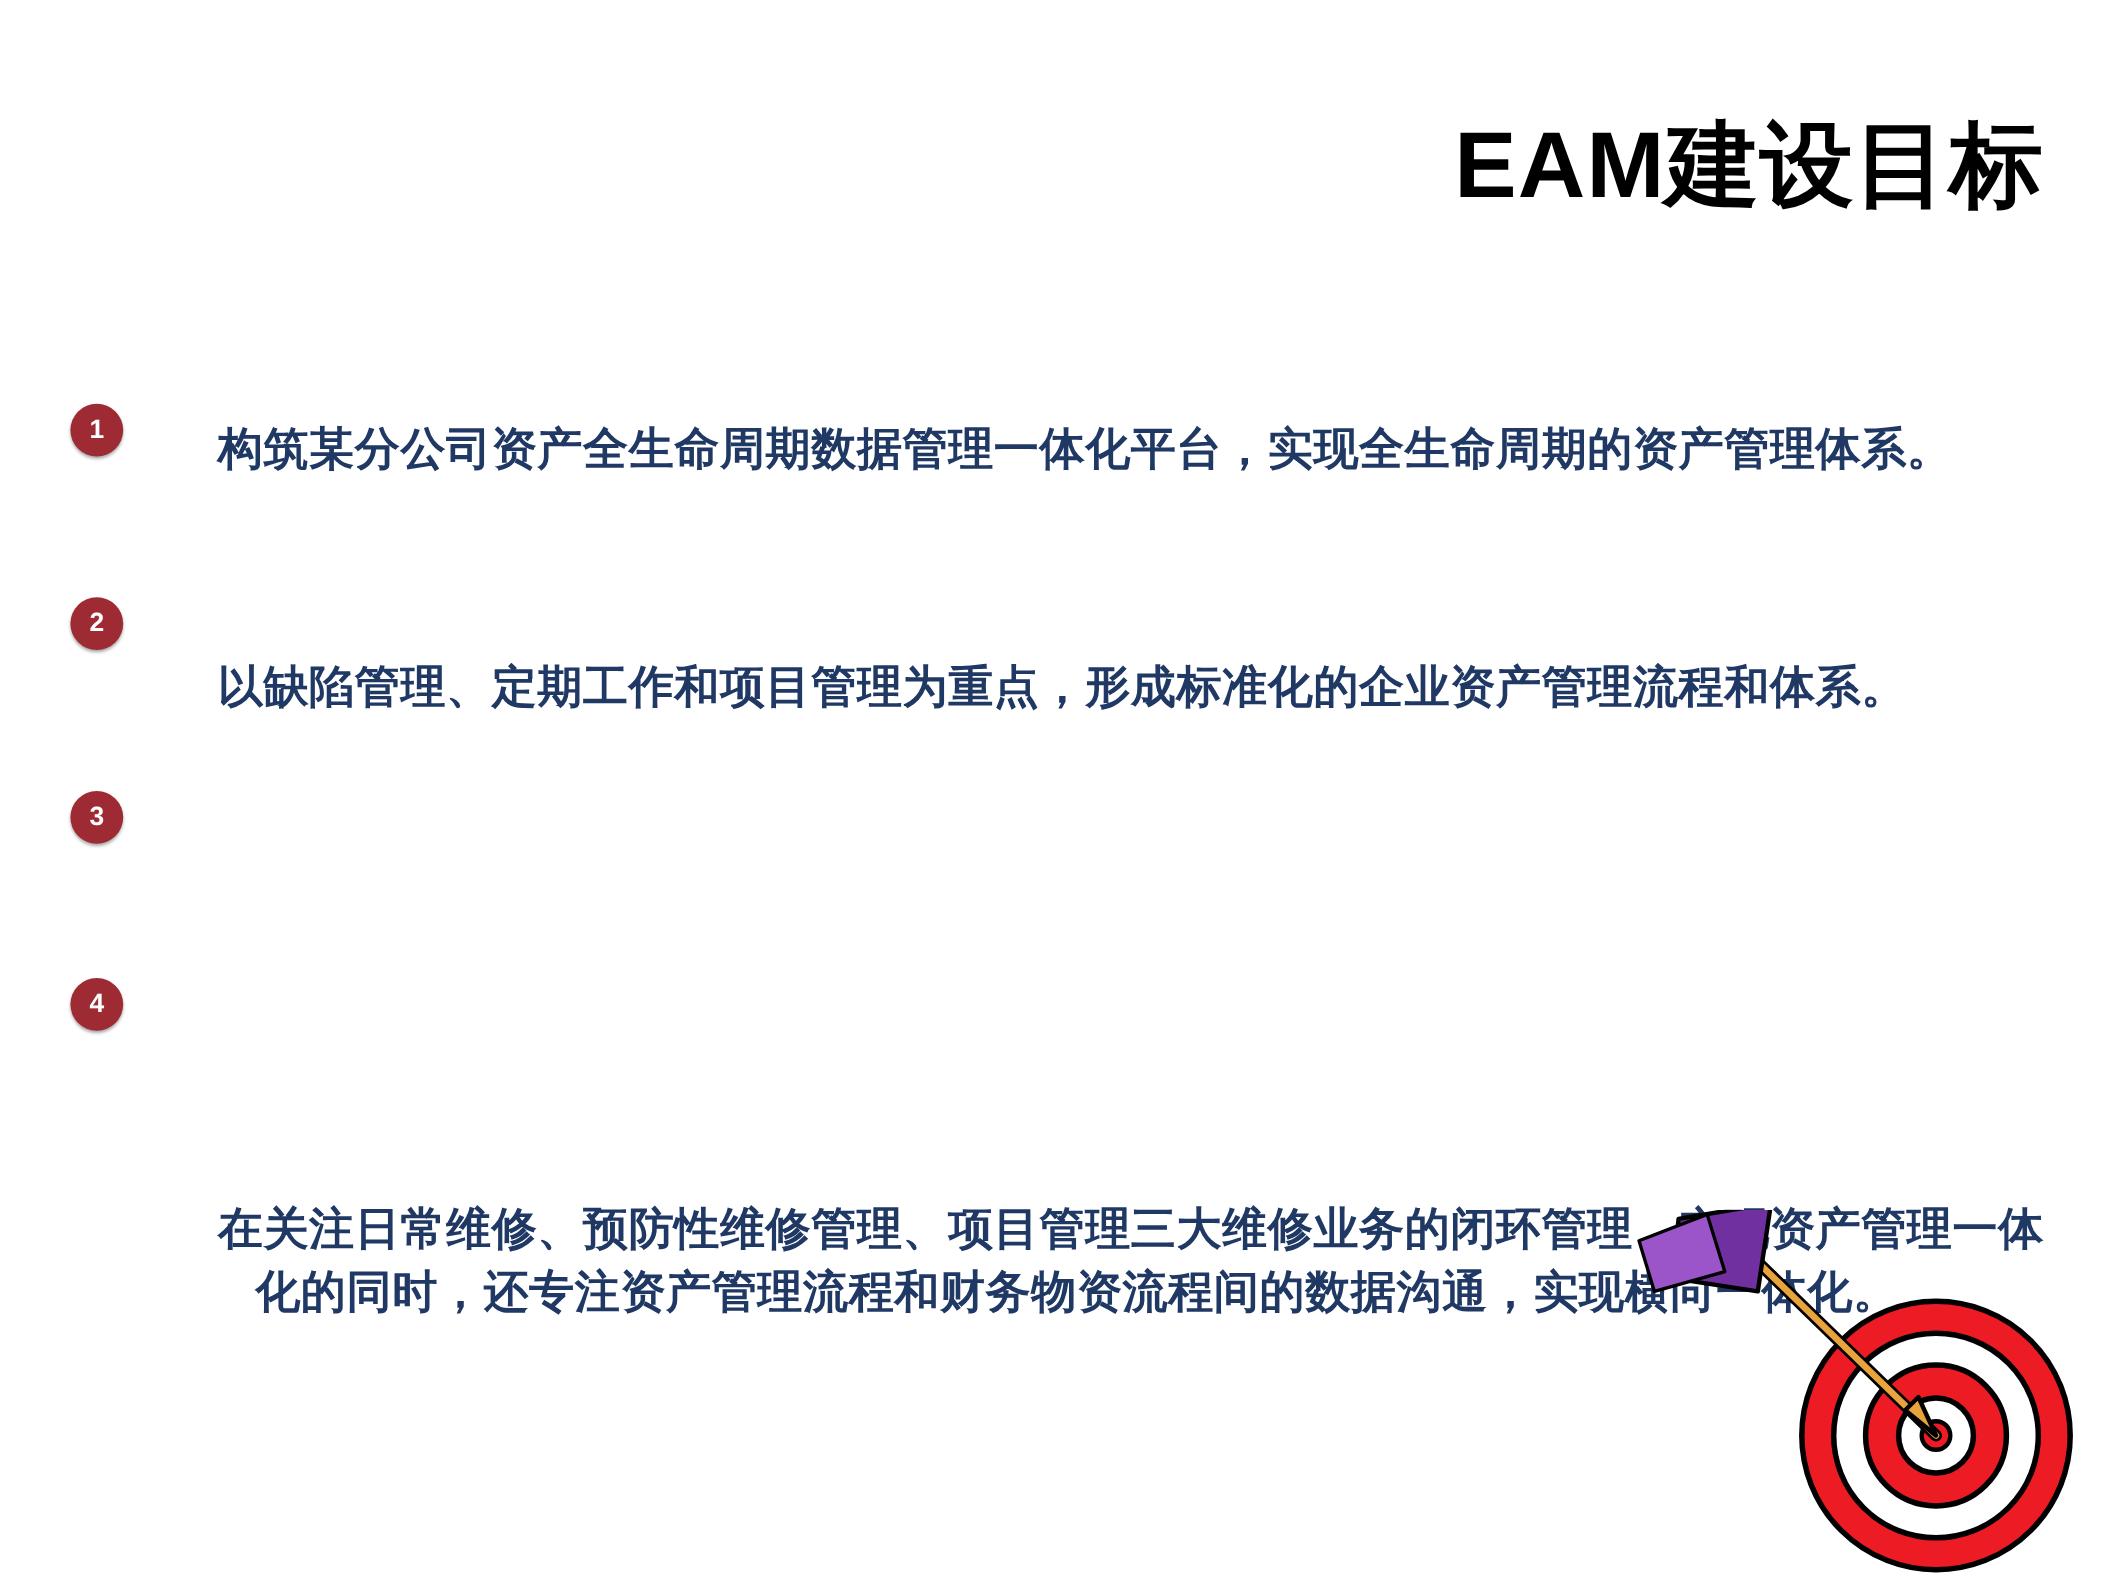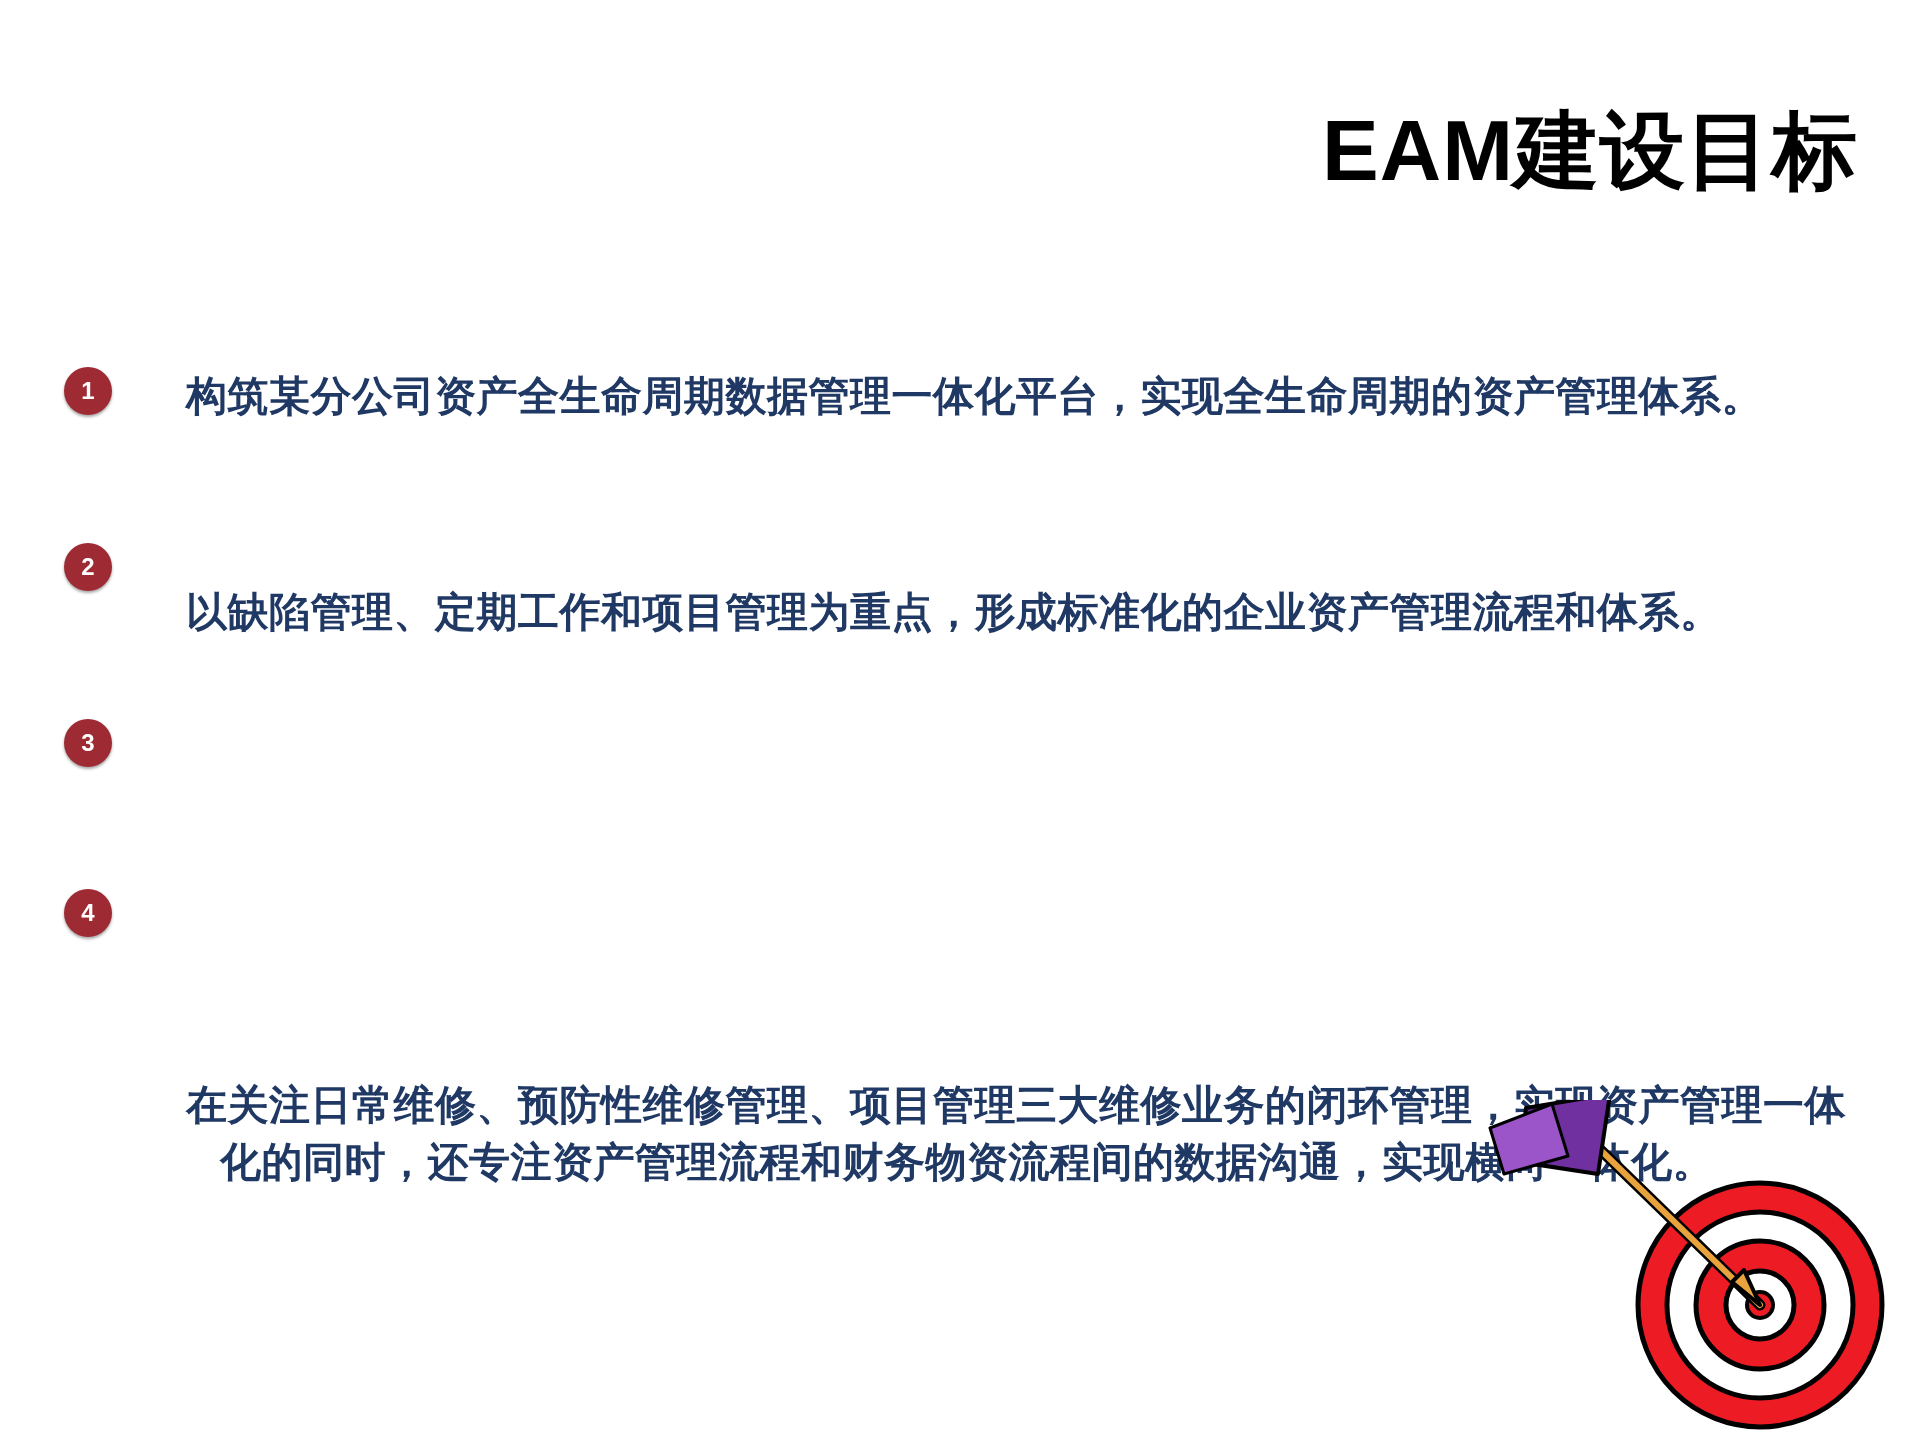--- a/index.html
+++ b/index.html
@@ -66,21 +66,21 @@
     position: absolute;
     font-family: "DejaVu Serif", "Liberation Serif", serif;
     font-weight: bold;
     color: #1F3864;
     font-size: 41px;
     line-height: 1.40;
     text-indent: 0;
     letter-spacing: 0.5px;
   }
   .para p {
-    margin: 4px;
+    margin: 16px;
     padding-left: 34px;
     text-indent: -34px;
   }
 
   .para-1 { left: 182px; top: 364px; width: 1700px; }
   .para-2 { left: 182px; top: 580px; width: 1700px; font-family: Liberation Serif, serif; }
   .para-3 { left: 182px; top: 790px; width: 1700px; }
   .para-4 { left: 182px; top: 1073px; width: 1700px; }
 
   

